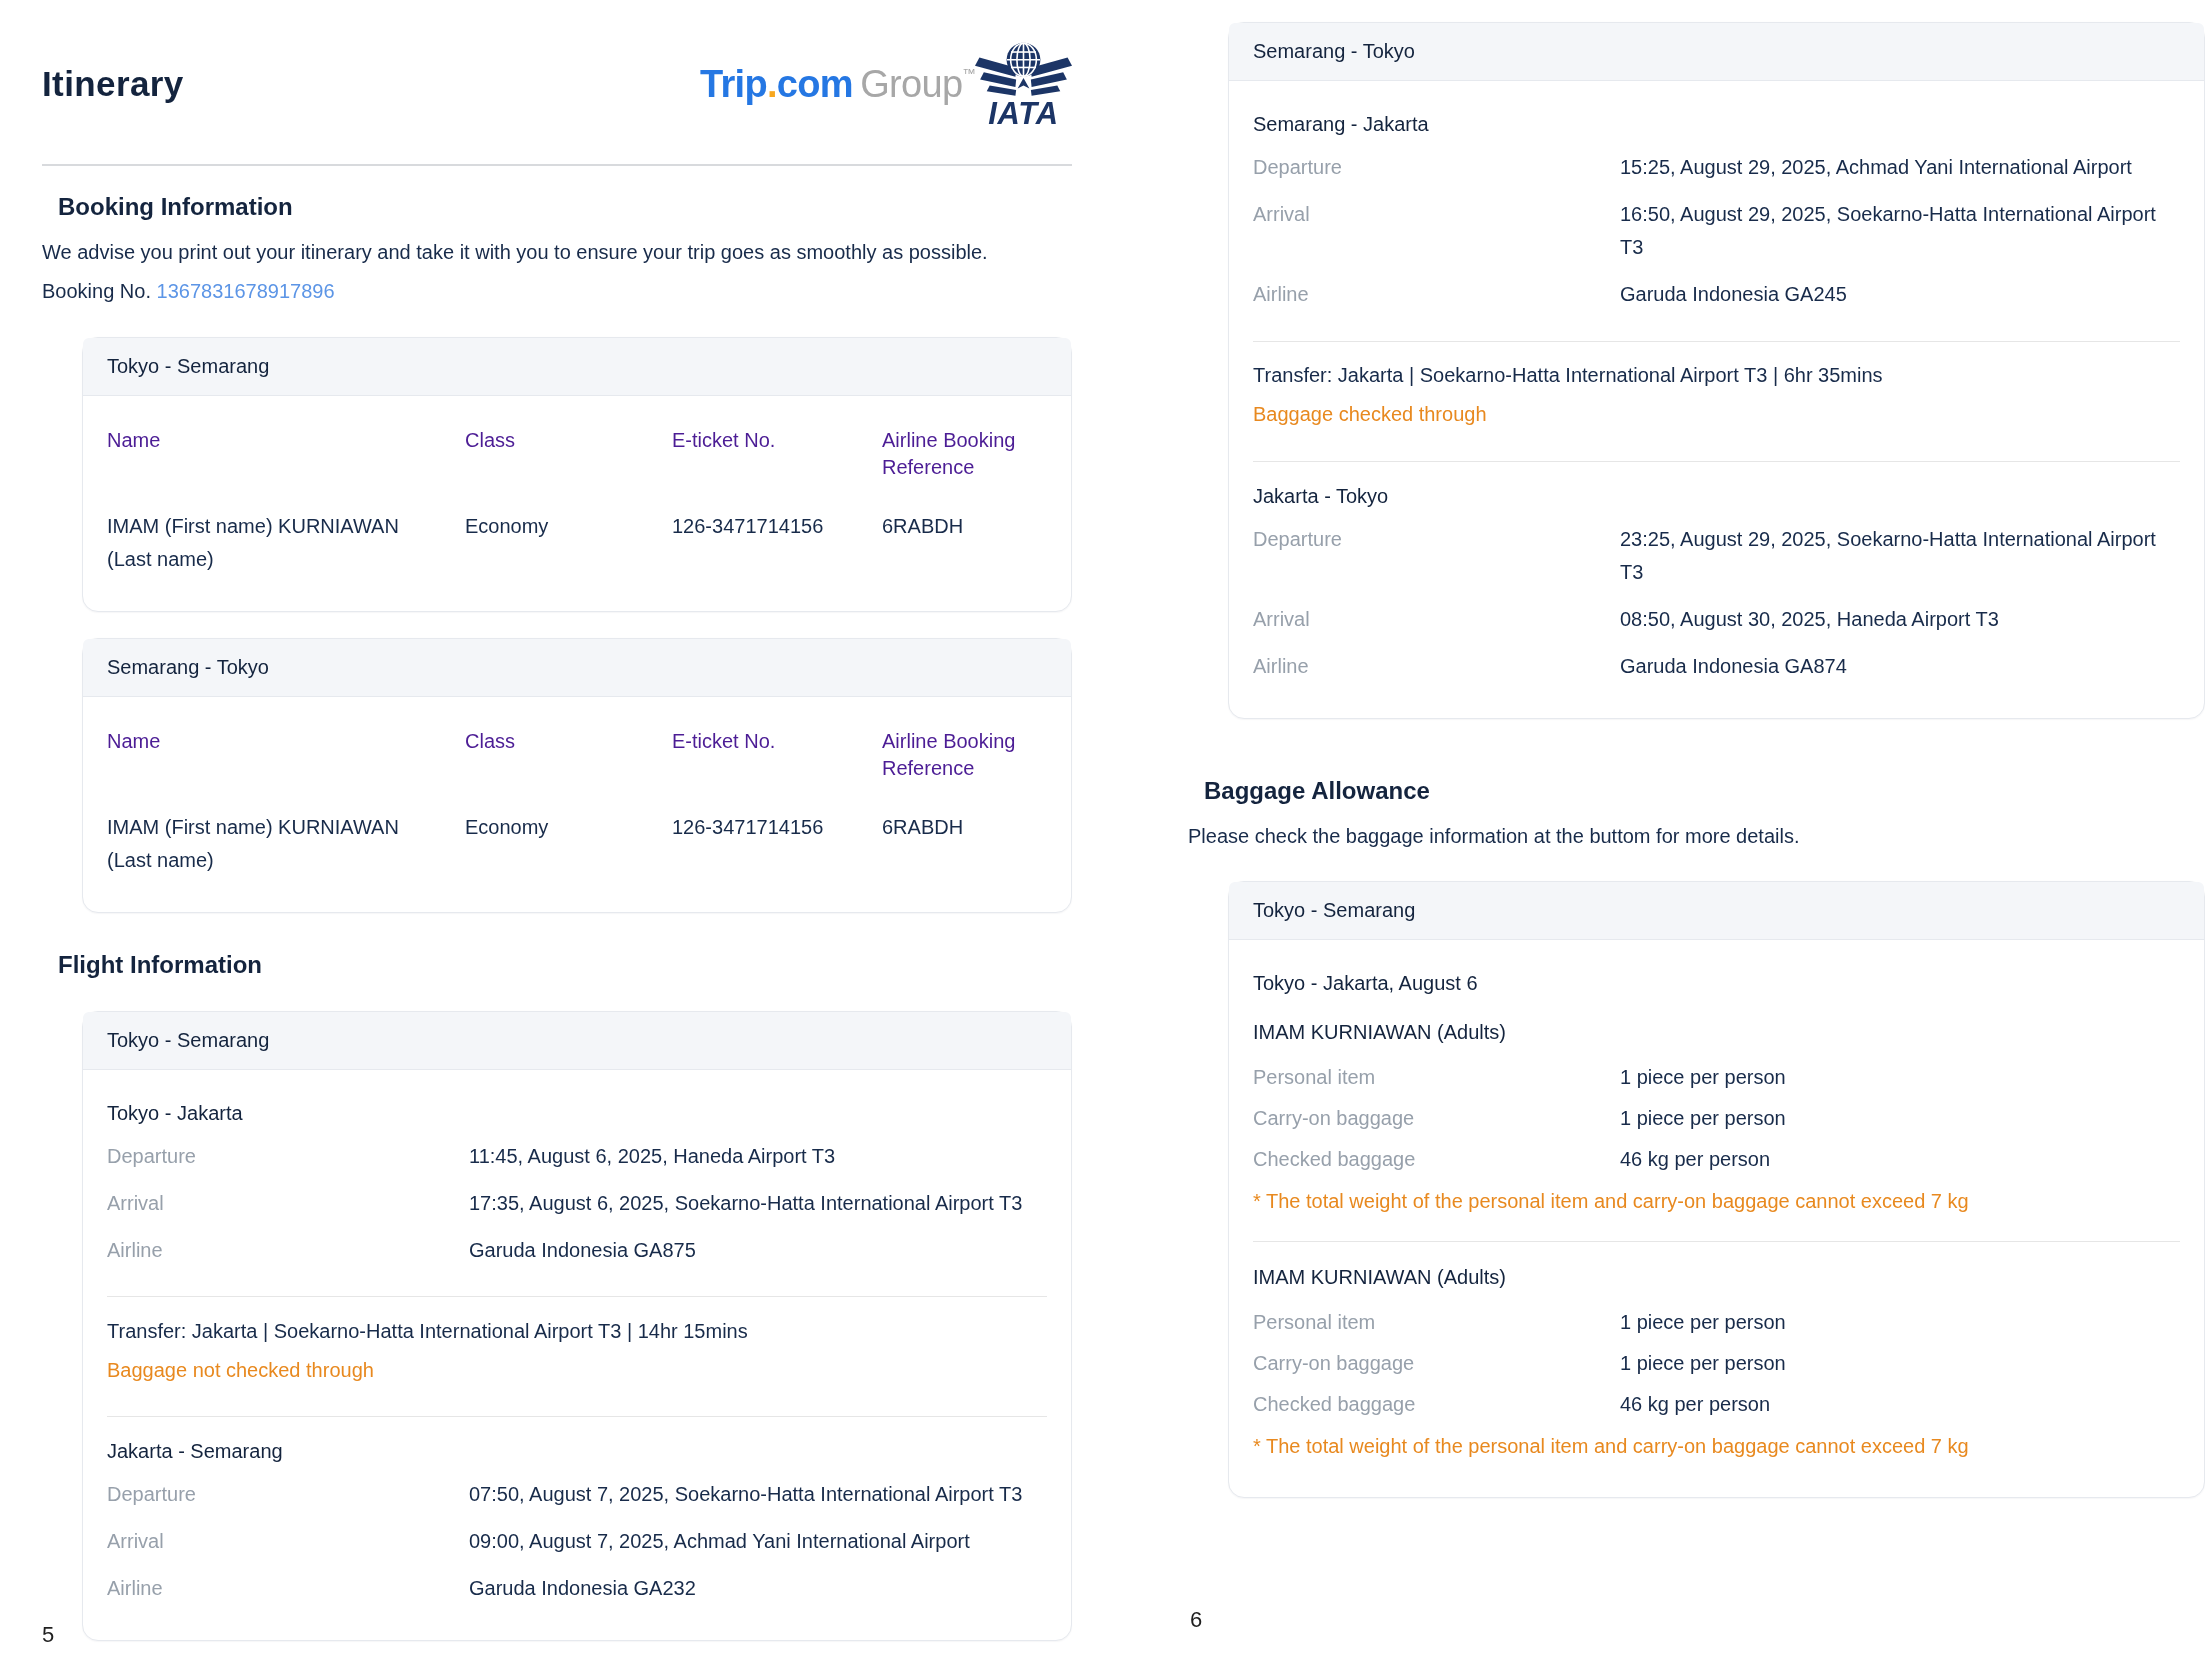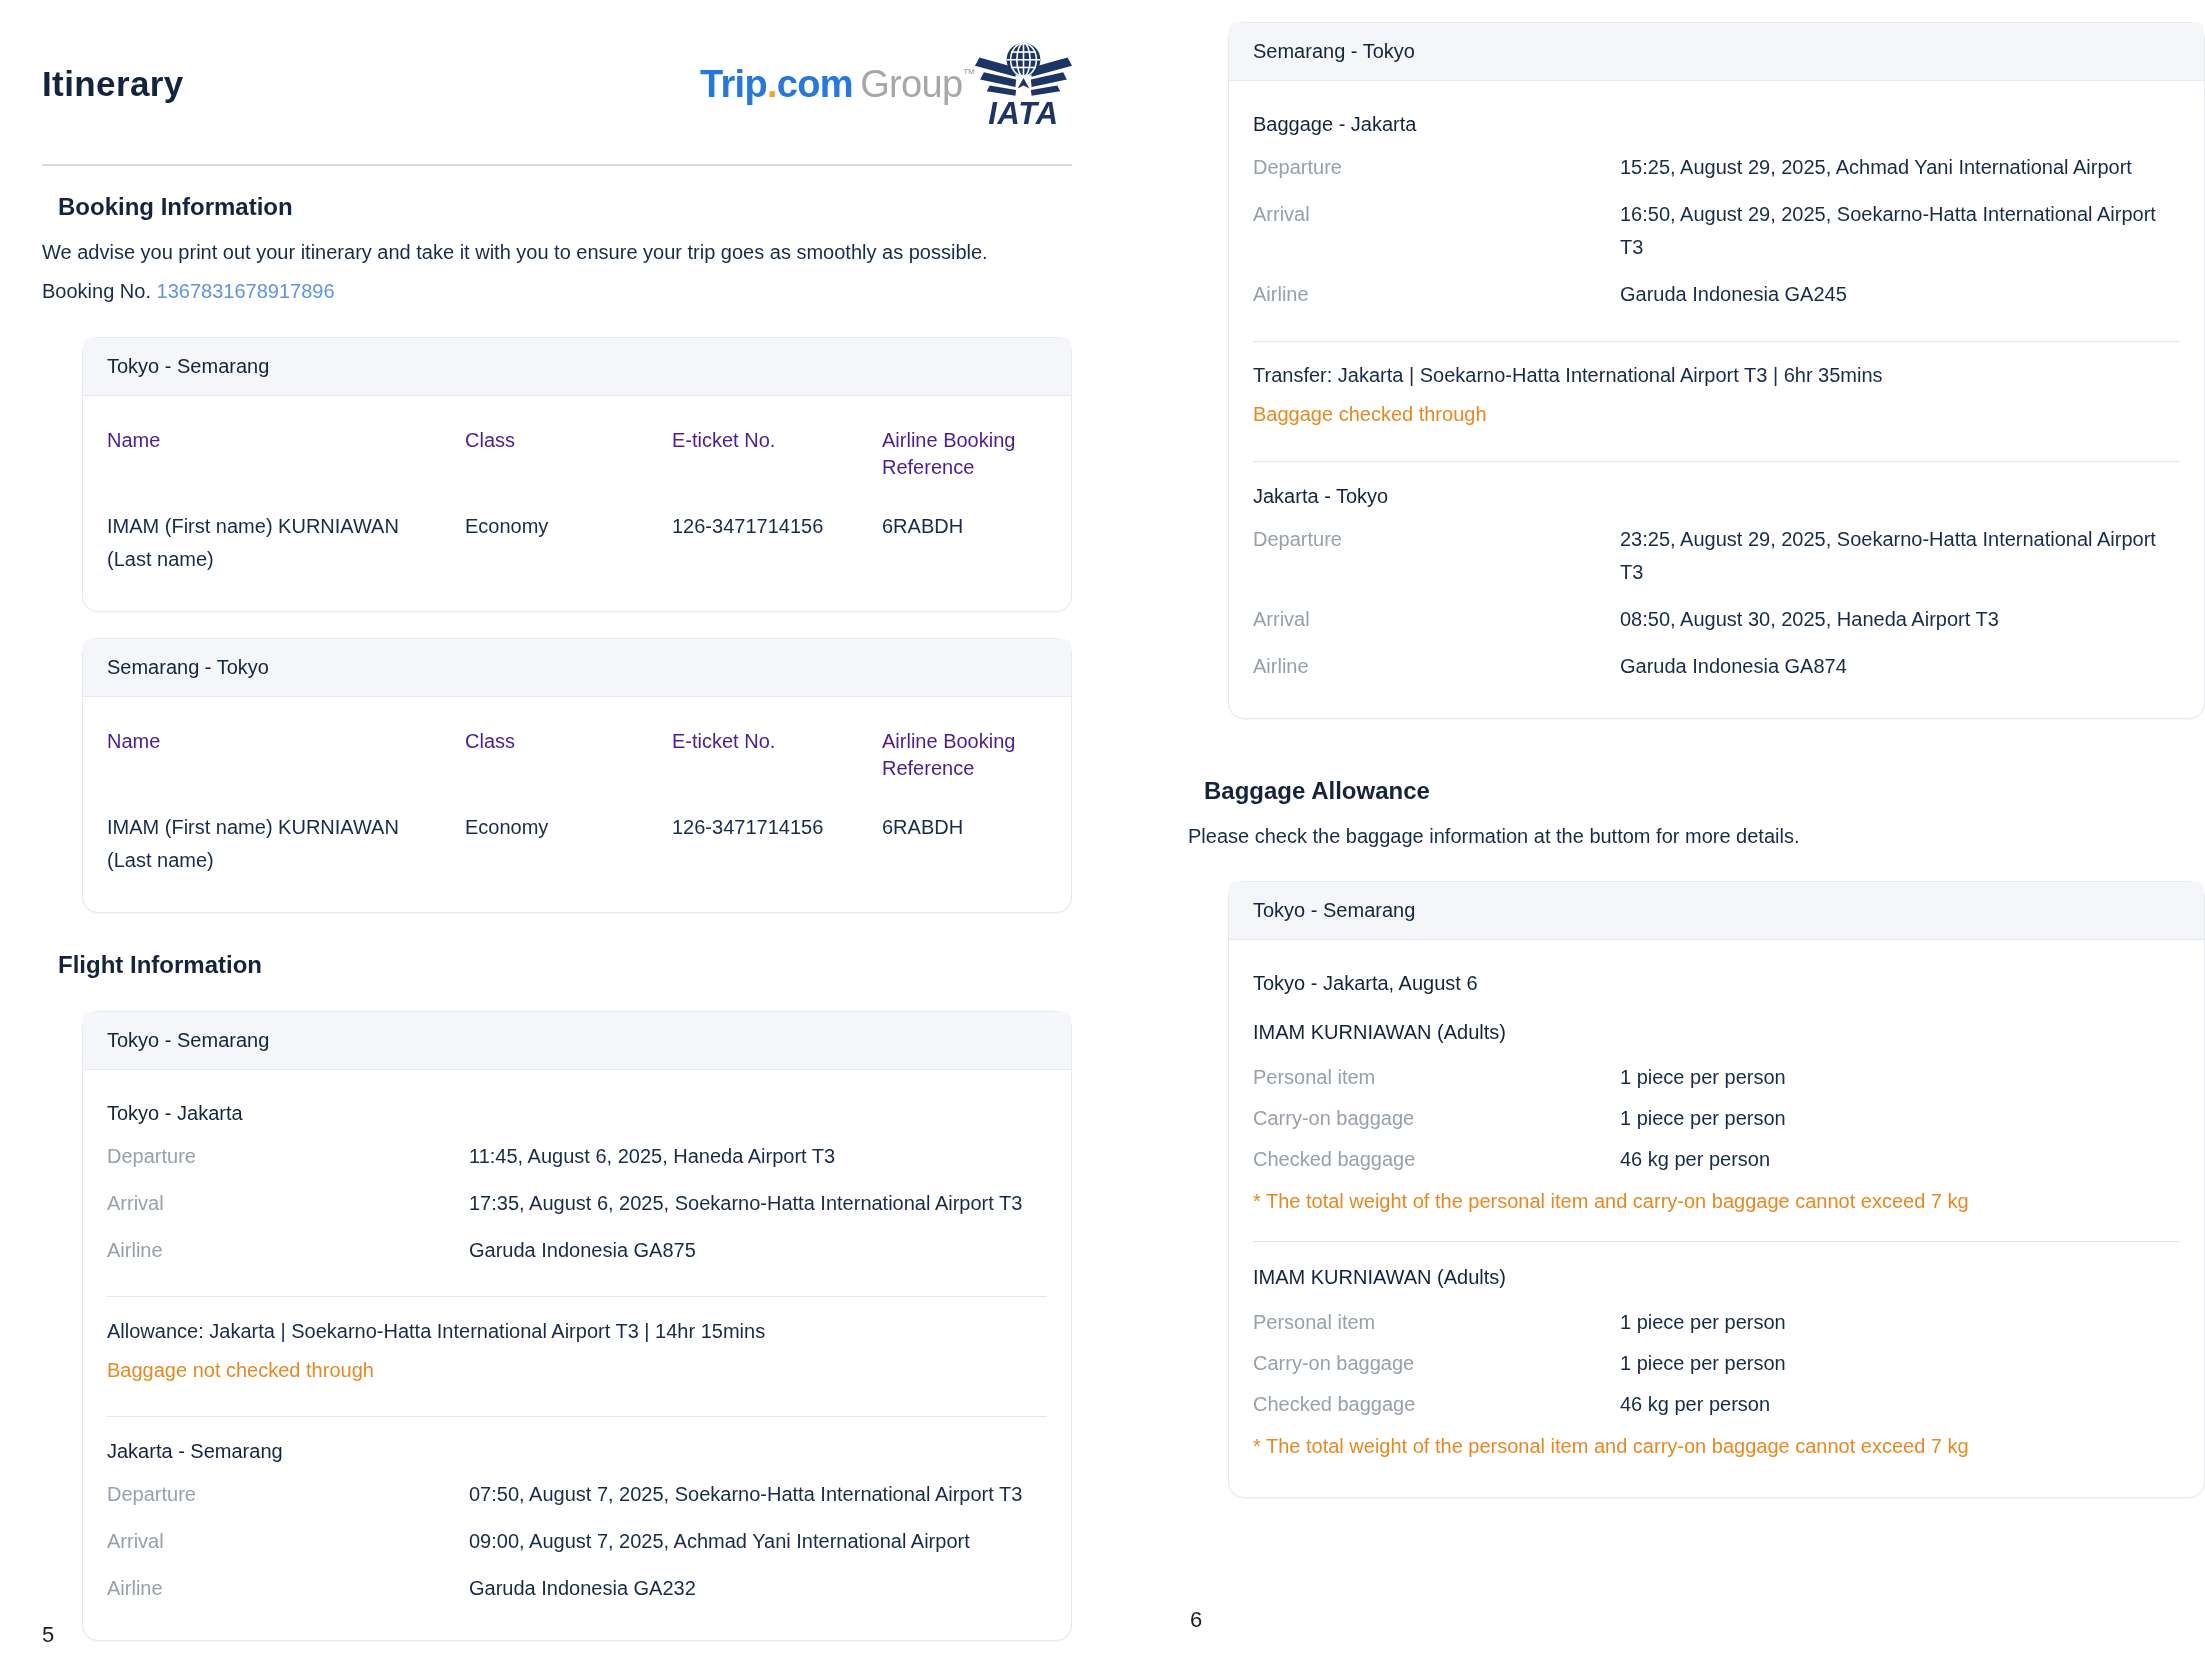--- a/index.html
+++ b/index.html
@@ -177,21 +177,21 @@
       <div class="frow">
         <div class="flabel">Arrival</div>
         <div class="fvalue">17:35, August 6, 2025, Soekarno-Hatta International Airport T3</div>
       </div>
       <div class="frow">
         <div class="flabel">Airline</div>
         <div class="fvalue">Garuda Indonesia GA875</div>
       </div>
 
       <hr class="cdivider">
-      <div class="transfer">Allowance: Jakarta | Soekarno-Hatta International Airport T3 | 14hr 15mins</div>
+      <div class="transfer">Transfer: Jakarta | Soekarno-Hatta International Airport T3 | 14hr 15mins</div>
       <div class="orange status-note">Baggage not checked through</div>
       <hr class="cdivider">
 
       <div class="seg-route seg2">Jakarta - Semarang</div>
       <div class="frow">
         <div class="flabel">Departure</div>
         <div class="fvalue">07:50, August 7, 2025, Soekarno-Hatta International Airport T3</div>
       </div>
       <div class="frow">
         <div class="flabel">Arrival</div>
@@ -207,21 +207,21 @@
 </div>
 
 <div class="page" id="page6">
 
   <section class="card mt-fcardR">
     <div class="card-h">
       <span>Semarang - Tokyo</span>
     </div>
     <div class="card-b">
 
-      <div class="seg-route">Baggage - Jakarta</div>
+      <div class="seg-route">Semarang - Jakarta</div>
       <div class="frow">
         <div class="flabel">Departure</div>
         <div class="fvalue">15:25, August 29, 2025, Achmad Yani International Airport</div>
       </div>
       <div class="frow">
         <div class="flabel">Arrival</div>
         <div class="fvalue">16:50, August 29, 2025, Soekarno-Hatta International Airport T3</div>
       </div>
       <div class="frow">
         <div class="flabel">Airline</div>

